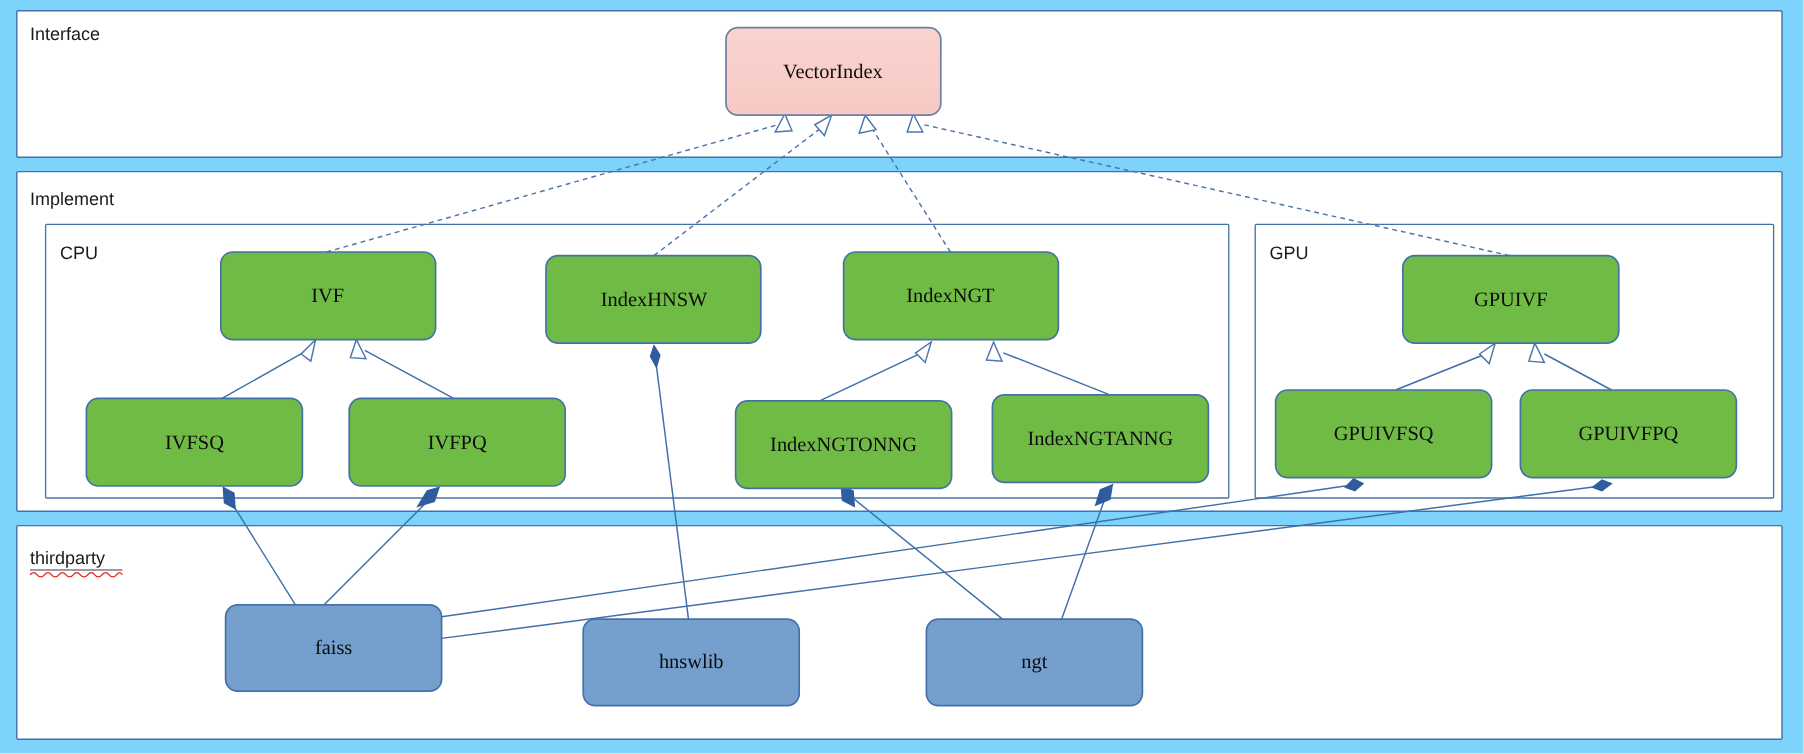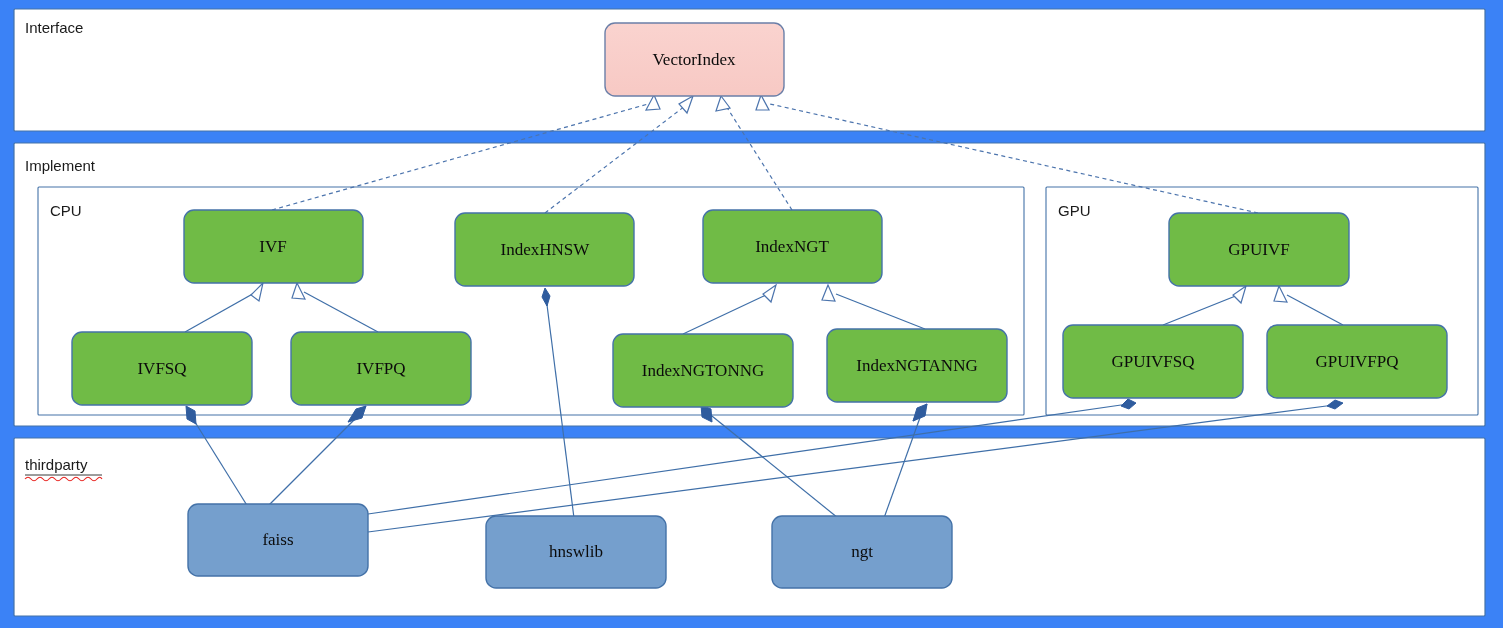--- a/index.html
+++ b/index.html
@@ -1,18 +1,18 @@
 <!DOCTYPE html>
 <html><head>
 <meta charset="utf-8">
 <style>
   html,body{margin:0;padding:0;background:#ffffff;}
   body{width:1503px;height:628px;overflow:hidden;
        font-family:"Liberation Sans",sans-serif;}
-  #stage{position:relative;width:1503px;height:628px;background:#3b82f6;}
+  #stage{position:relative;width:1503px;height:628px;background:#7dd3fc;}
   svg{display:block;}
   .grp-label{font-family:"Liberation Sans",sans-serif;font-size:15px;fill:#1a1a1a;}
   .node-label{font-family:"Liberation Serif",serif;font-size:17px;fill:#0b0b0b;
               text-anchor:middle;dominant-baseline:middle;}
   .container-rect{fill:#ffffff;stroke:#4472a8;stroke-width:1.2;}
   .inner-rect{fill:#ffffff;stroke:#4472a8;stroke-width:1.1;}
   .edge{stroke:#3f6fa8;stroke-width:1.2;fill:none;}
   .edge-dashed{stroke:#4c74ad;stroke-width:1.2;fill:none;stroke-dasharray:4 3.4;}
   .tri-open{fill:#ffffff;stroke:#4c74ad;stroke-width:1.2;}
   .diamond{fill:#2f5c9e;stroke:#2f5c9e;stroke-width:1;}

